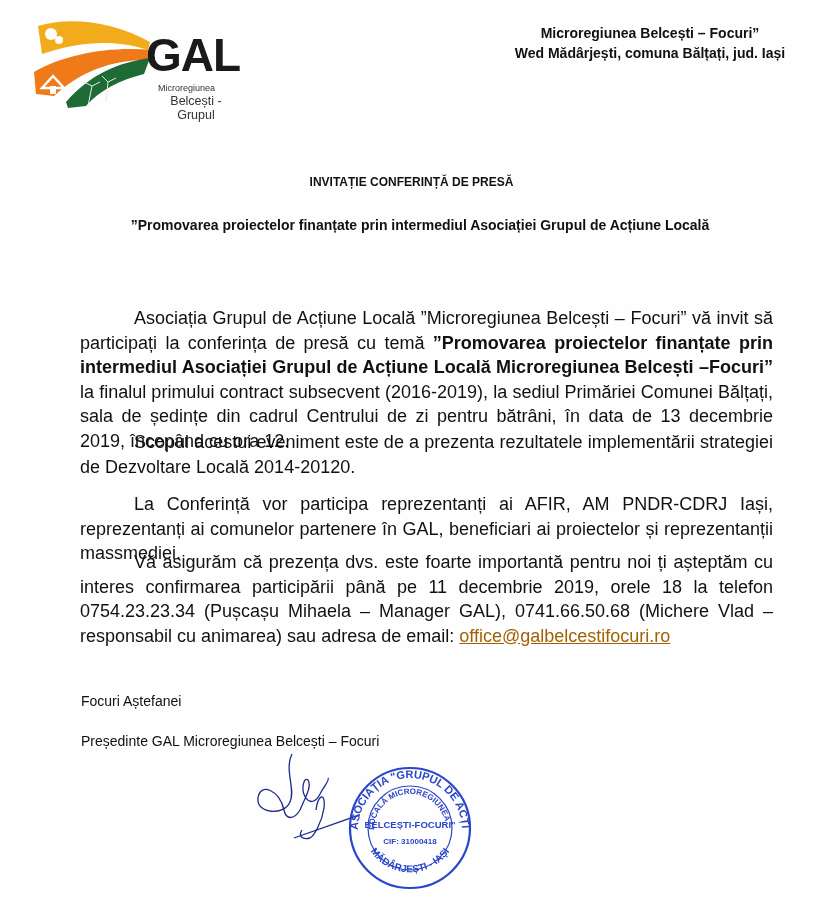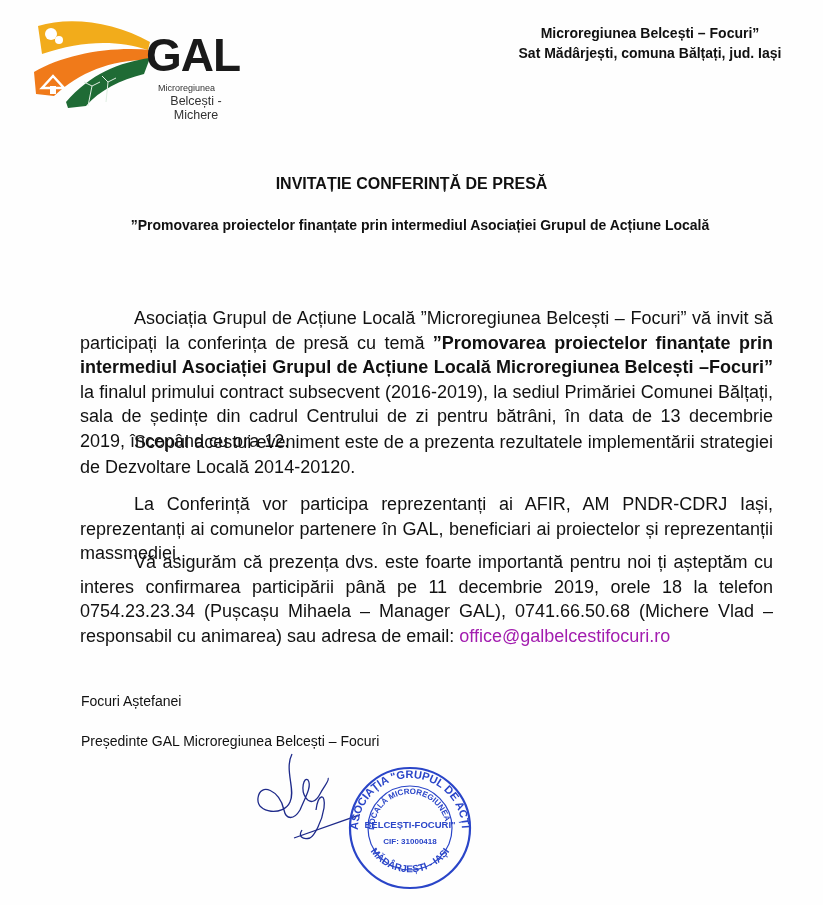--- a/index.html
+++ b/index.html
@@ -20,37 +20,37 @@
   .logo-sub2 { position:absolute; left:132px; top:84px; font-size:12.5px; color:#333; }
 
   .org-header {
     position:absolute; left:500px; top:23px; width:300px;
     font-weight:bold; font-size:14px; line-height:20px; text-align:center;
   }
   .org-header div { white-space:nowrap; }
 
   .title {
     position:absolute; left:0; width:823px; top:175px; text-align:center;
-    font-weight:bold; font-size:16px;
+    font-weight:bold; font-size:12px;
   }
   .subtitle {
     position:absolute; left:60px; width:720px; top:212px; text-align:center;
     font-weight:bold; font-size:14px; line-height:27px;
   }
 
   .body-text {
     position:absolute; left:80px; width:693px;
     font-size:18px; line-height:24.5px; text-align:justify;
   }
   .body-text p { margin:0; text-indent:54px; }
   .p1 { top:306px; }
   .p2 { top:430px; }
   .p3 { top:492px; }
   .p4 { top:550px; }
-  .email { color:#a21caf; cursor:pointer; }
+  .email { color:#a16207; text-decoration:underline; cursor:pointer; }
 
   .signer-name { position:absolute; left:81px; top:693px; font-size:14px; }
   .signer-role { position:absolute; left:81px; top:733px; font-size:14px; }
 
   .signature { position:absolute; left:250px; top:750px; }
   .stamp { position:absolute; left:340px; top:760px; }
 </style>
 </head>
 <body>
 
@@ -73,26 +73,26 @@
       <line x1="68" y1="96" x2="72" y2="76"></line>
         <line x1="72" y1="76" x2="64" y2="72"></line>
         <line x1="72" y1="76" x2="80" y2="72"></line>
       <line x1="86" y1="92" x2="88" y2="72"></line>
         <line x1="88" y1="72" x2="82" y2="66"></line>
         <line x1="88" y1="72" x2="96" y2="68"></line>
     </g>
   </svg>
   <div class="logo-gal">GAL</div>
   <div class="logo-sub1">Microregiunea</div>
-  <div class="logo-sub2">Belcești - Michere</div>
+  <div class="logo-sub2">Belcești - Grupul</div>
 </div>
 
 <div class="org-header">
   <div>Microregiunea Belcești – Focuri”</div>
-  <div>Sat Mădârjești, comuna Bălțați, jud. Iași</div>
+  <div>Wed Mădârjești, comuna Bălțați, jud. Iași</div>
 </div>
 
 <div class="title">INVITAȚIE CONFERINȚĂ DE PRESĂ</div>
 <div class="subtitle">
   <div>”Promovarea proiectelor finanțate prin intermediul Asociației Grupul de Acțiune Locală</div>
 </div>
 
 <div class="body-text p1">
   <p><span>Asociația Grupul de Acțiune Locală ”Microregiunea Belcești – Focuri” vă invit să participați  la conferința de presă cu temă </span><b>”Promovarea proiectelor finanțate prin intermediul Asociației Grupul de Acțiune Locală Microregiunea Belcești –Focuri”</b><span> la finalul primului contract subsecvent  (2016-2019), la sediul Primăriei Comunei Bălțați, sala de ședințe din cadrul Centrului de zi pentru bătrâni, în data de 13 decembrie 2019, începând cu ora 12.</span></p>
 </div>

